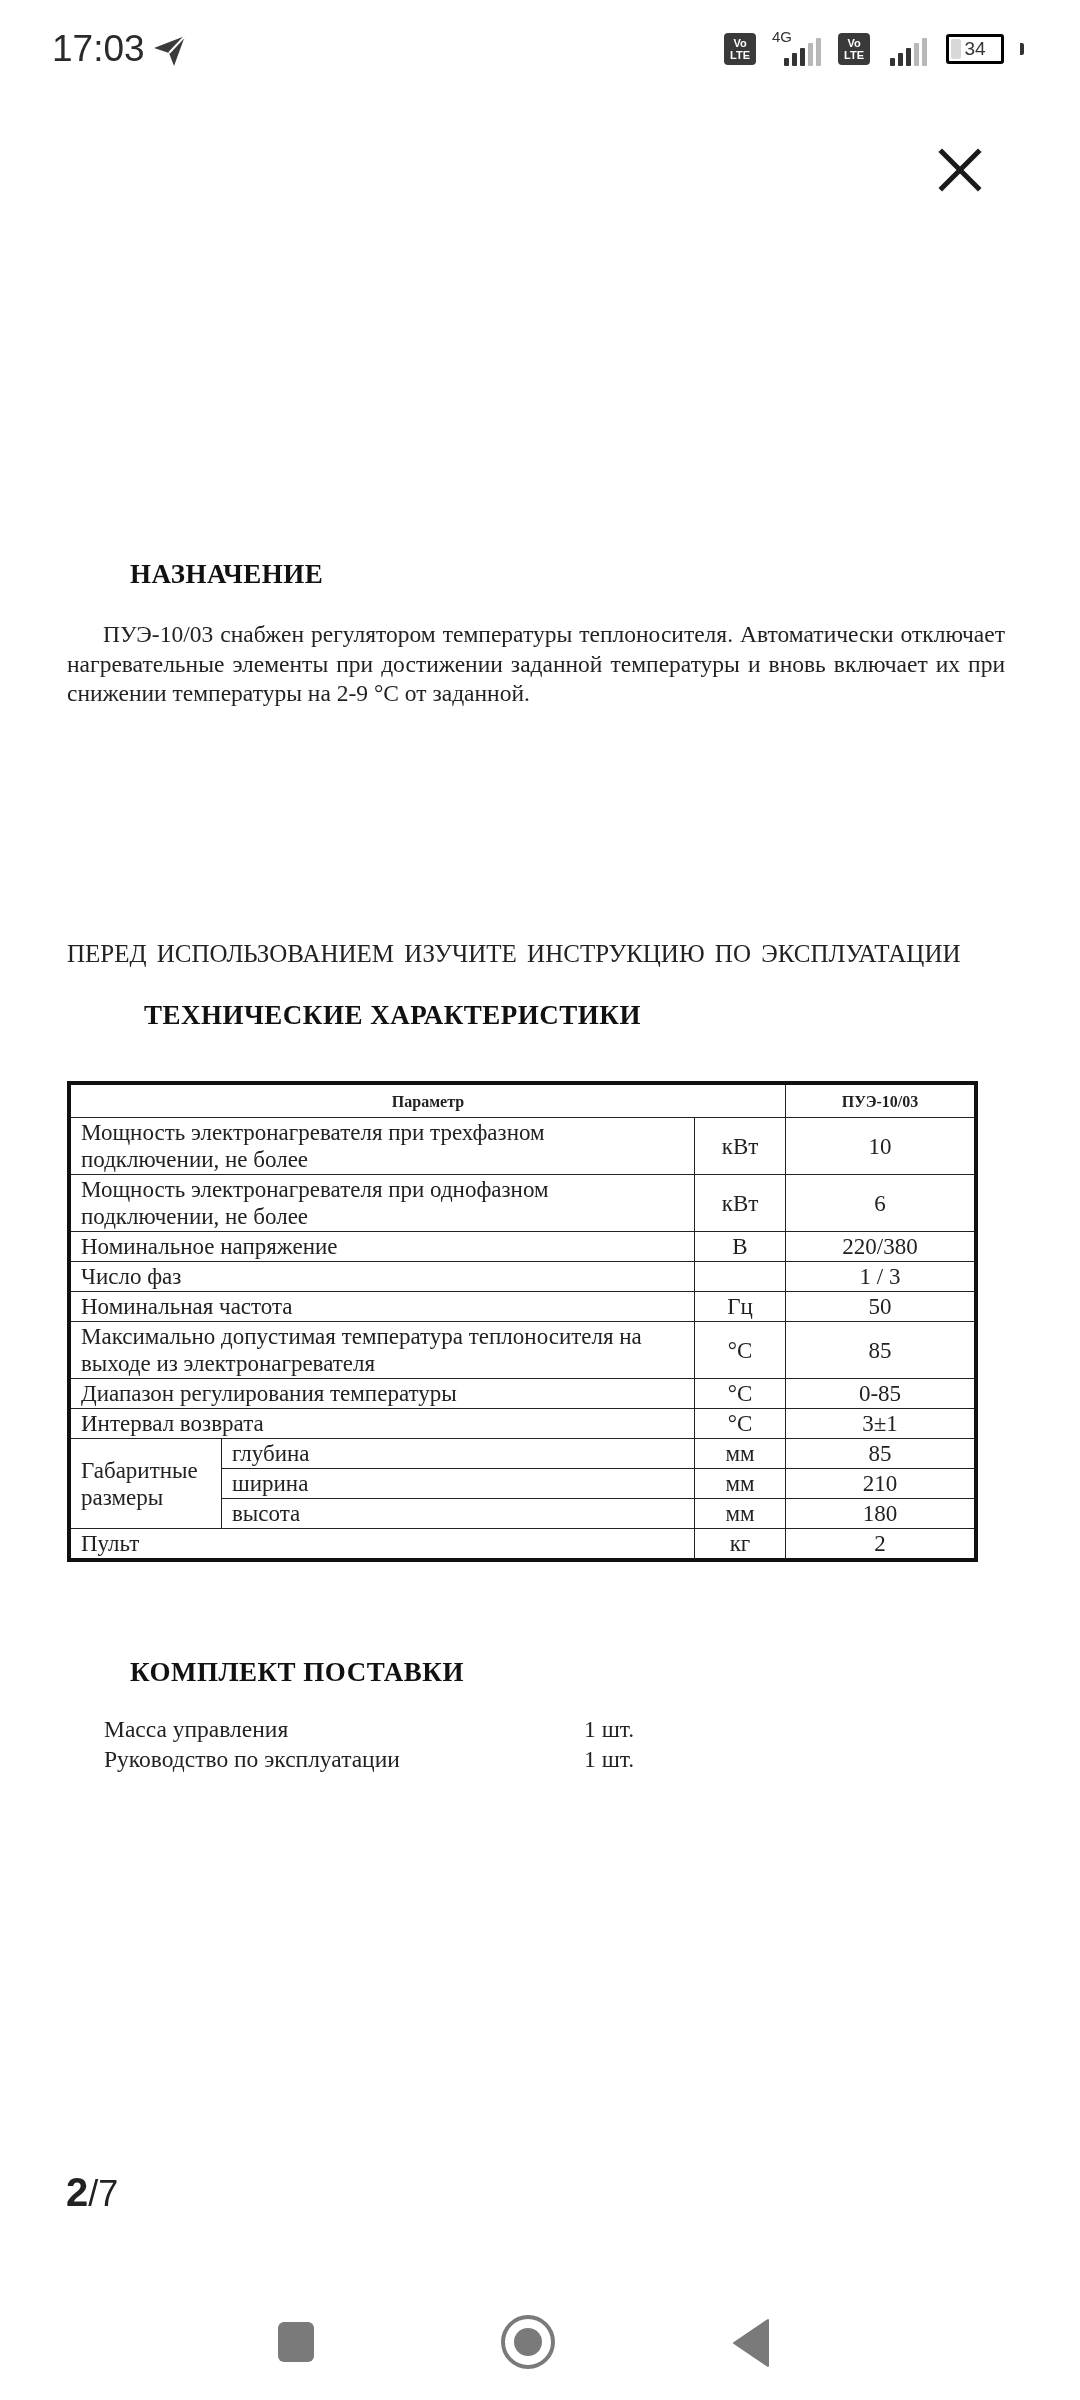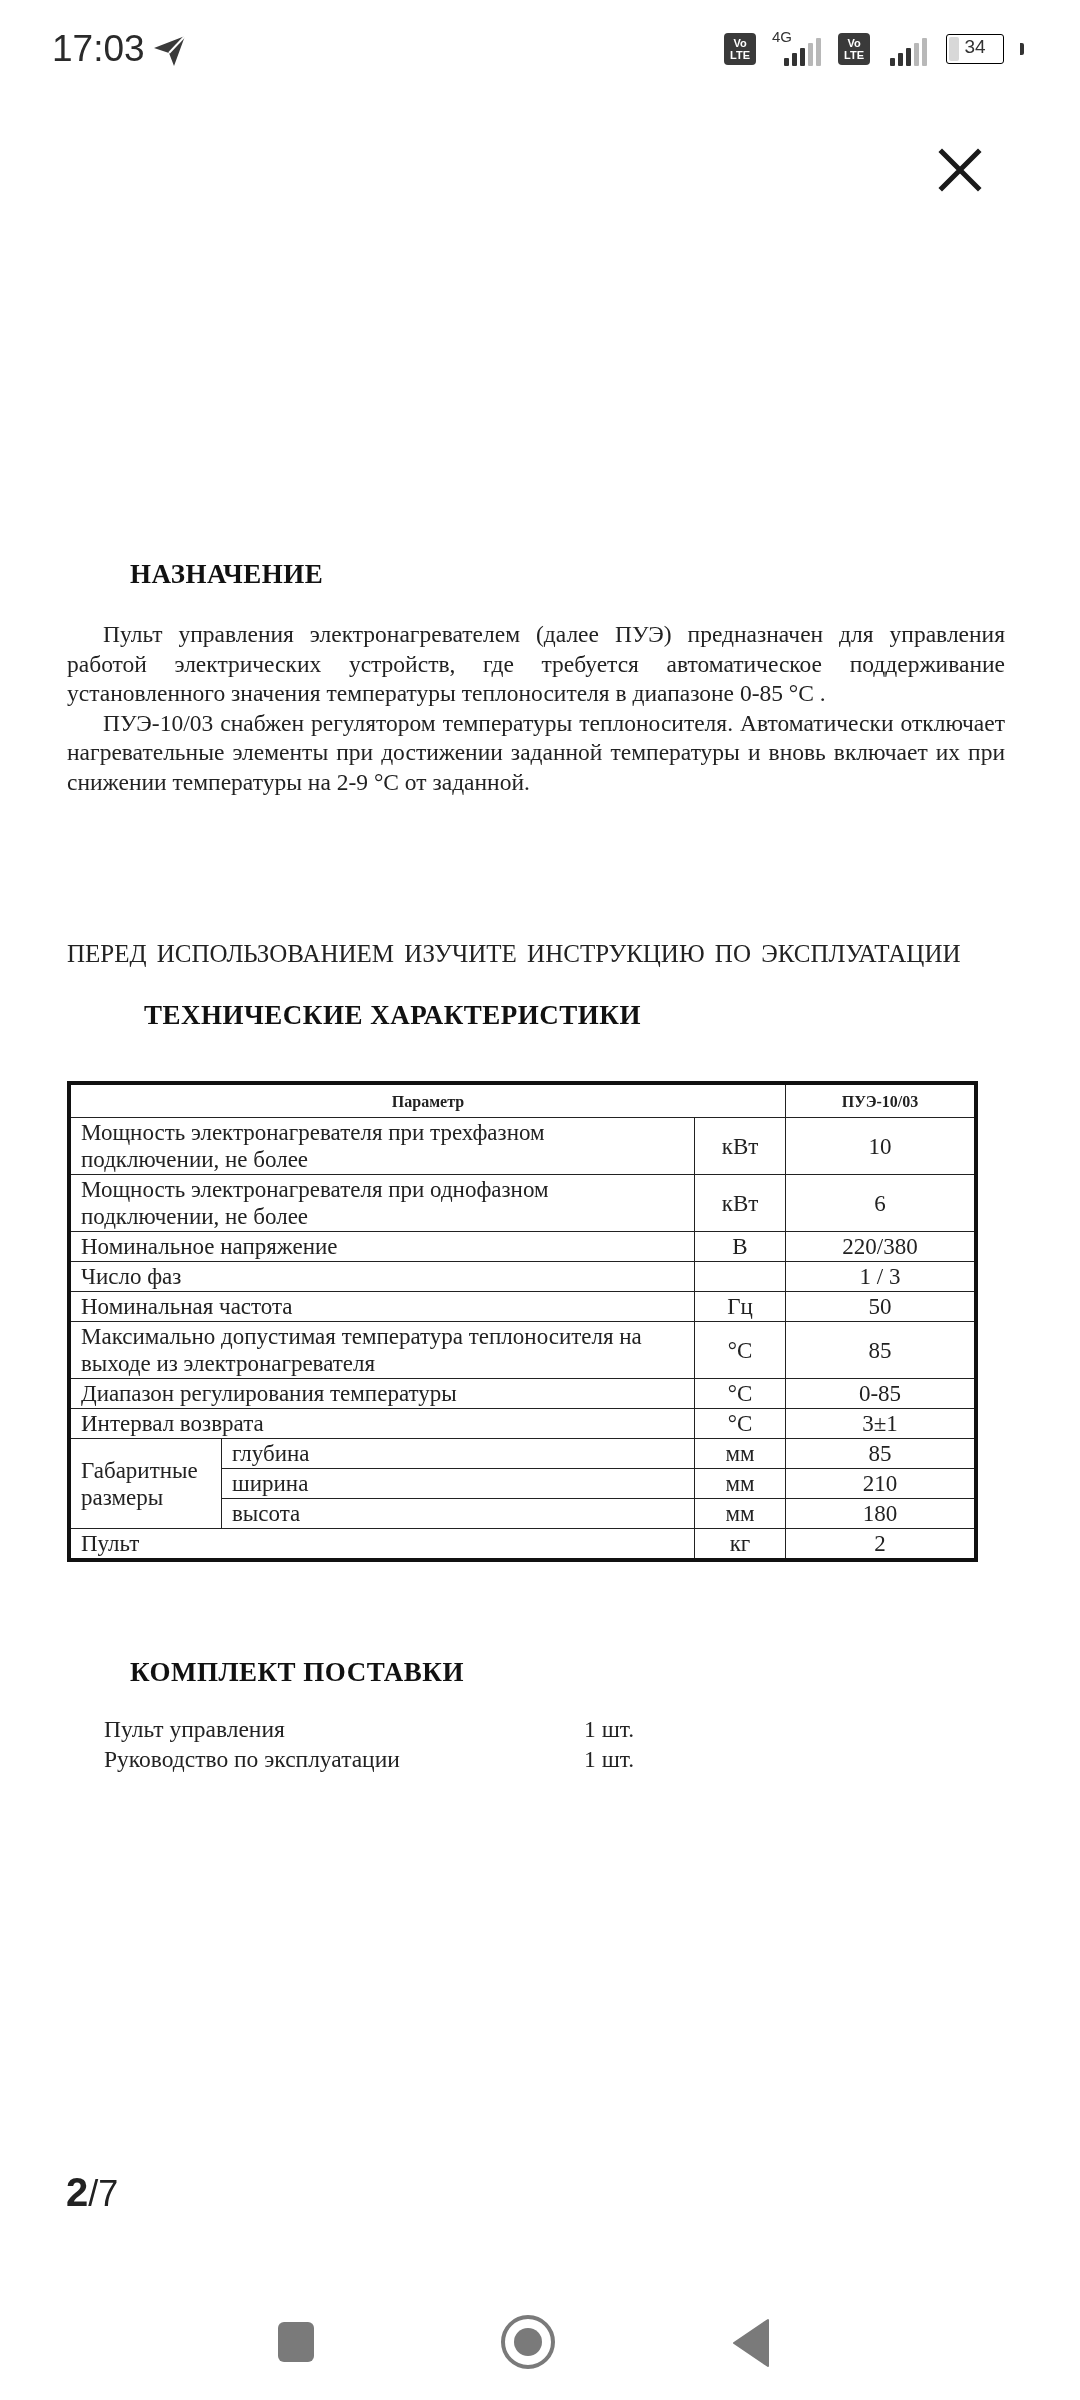--- a/index.html
+++ b/index.html
@@ -7,21 +7,21 @@
   .statusbar { position:absolute; left:0; top:0; width:1080px; height:100px; }
   .time { position:absolute; left:52px; top:28px; font-family:"Liberation Sans", sans-serif; font-size:37px; color:#2a2a2a; letter-spacing:0px; }
   .tg-icon { position:absolute; left:152px; top:34px; width:36px; height:34px; }
   .sys-icons { position:absolute; right:56px; top:32px; display:flex; align-items:center; gap:16px; }
   .volte { width:32px; height:32px; background:#3a3a3a; color:#fff; border-radius:4px; font-family:"Liberation Sans", sans-serif; font-size:11px; line-height:12px; text-align:center; padding-top:4px; box-sizing:border-box; font-weight:bold; }
   .sig { position:relative; width:50px; height:34px; }
   .sig .net { position:absolute; left:0; top:-4px; font-family:"Liberation Sans", sans-serif; font-size:15px; color:#333; }
   .bars { position:absolute; left:12px; bottom:0; display:flex; align-items:flex-end; gap:3px; }
   .bars i { display:block; width:5px; background:#333; border-radius:1px; }
   .bars i.off { background:#b8b8b8; }
-  .battery { width:58px; height:30px; border:1px solid #000000; border-radius:3px; box-sizing:border-box; font-family:"Liberation Sans", sans-serif; font-size:19px; text-align:center; line-height:24px; color:#333; position:relative; }
+  .battery { width:58px; height:30px; border:3px solid #000000; border-radius:3px; box-sizing:border-box; font-family:"Liberation Sans", sans-serif; font-size:19px; text-align:center; line-height:24px; color:#333; position:relative; }
   .battery .fill { position:absolute; left:2px; top:2px; width:10px; bottom:2px; background:#d8d8d8; border-radius:2px; }
   .battery .num { position:relative; }
   .bat-tip { width:4px; height:12px; background:#333; border-radius:0 2px 2px 0; margin-left:-4px; }
   .close-btn { position:absolute; left:930px; top:140px; width:60px; height:60px; cursor:pointer; }
   .h-sec { position:absolute; font-weight:bold; font-size:27px; letter-spacing:0.5px; color:#111; }
   .para { position:absolute; left:67px; width:938px; font-size:23.5px; line-height:29.5px; text-align:justify; color:#222; }
   .para p { margin:0; text-indent:36px; }
   .warn { position:absolute; left:67px; width:940px; font-size:25px; color:#222; white-space:nowrap; word-spacing:4px; }
   table.spec { position:absolute; left:67px; top:1081px; width:911px; border-collapse:collapse; border:4px solid #111; font-size:23px; color:#222; }
   table.spec td, table.spec th { border:1.5px solid #222; padding:1px 10px; line-height:27px; }
@@ -79,21 +79,20 @@
 <div class="close-btn" aria-label="Close">
   <svg width="60" height="60" viewBox="0 0 60 60">
     <path d="M12 12 L48 48 M48 12 L12 48" stroke="#1a1a1a" stroke-width="5" stroke-linecap="square"></path>
   </svg>
 </div>
 
 <div>
   <div class="h-sec" style="left:130px;top:559px;">НАЗНАЧЕНИЕ</div>
 
   <div class="para" style="top:620px;">
-    <p>Пульт управления  электронагревателем (далее  ПУЭ) предназначен для управления работой электрических устройств, где требуется автоматическое поддерживание установленного значения температуры теплоносителя в диапазоне 0-85 °С .</p>
     <p>ПУЭ-10/03 снабжен регулятором температуры теплоносителя. Автоматически отключает нагревательные элементы при достижении заданной температуры и вновь включает их при снижении температуры на  2-9 °С от заданной.</p>
   </div>
 
   <div class="warn" style="top:940px;">ПЕРЕД ИСПОЛЬЗОВАНИЕМ  ИЗУЧИТЕ ИНСТРУКЦИЮ ПО ЭКСПЛУАТАЦИИ</div>
 
   <div class="h-sec" style="left:144px;top:1000px;">ТЕХНИЧЕСКИЕ ХАРАКТЕРИСТИКИ</div>
 
   <table class="spec">
     <tbody>
         <tr>
@@ -160,21 +159,21 @@
           <td colspan="2">Пульт</td>
           <td class="u">кг</td>
           <td class="v">2</td>
         </tr>
   </tbody>
     </table>
 
   <div class="h-sec" style="left:130px;top:1657px;">КОМПЛЕКТ ПОСТАВКИ</div>
 
   <div class="kit" style="top:1716px;">
-    <span>Пульт управления</span>
+    <span>Масса управления</span>
     <span class="q">1  шт.</span>
   </div>
   <div class="kit" style="top:1746px;">
     <span>Руководство по эксплуатации</span>
     <span class="q">1  шт.</span>
   </div>
 </div>
 
 <div class="pager">
   <span class="cur">2</span><span class="sep">/</span><span class="tot">7</span>

